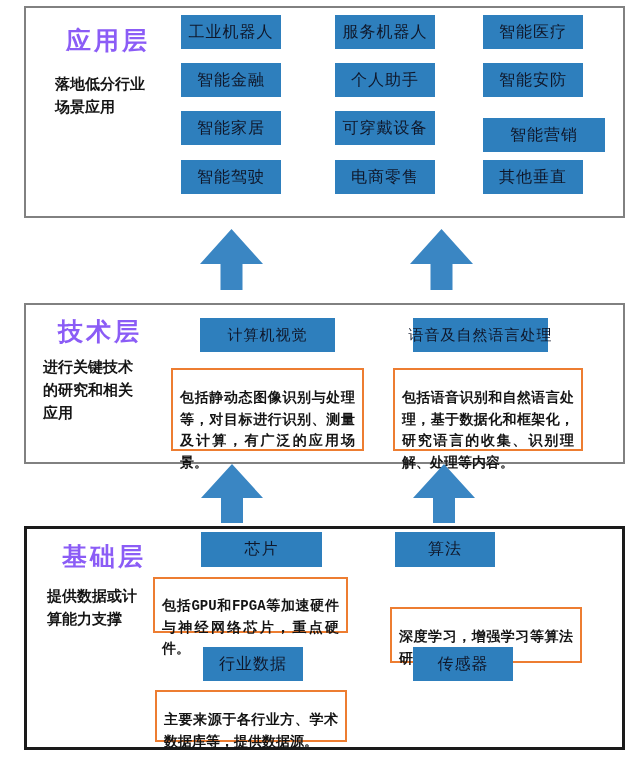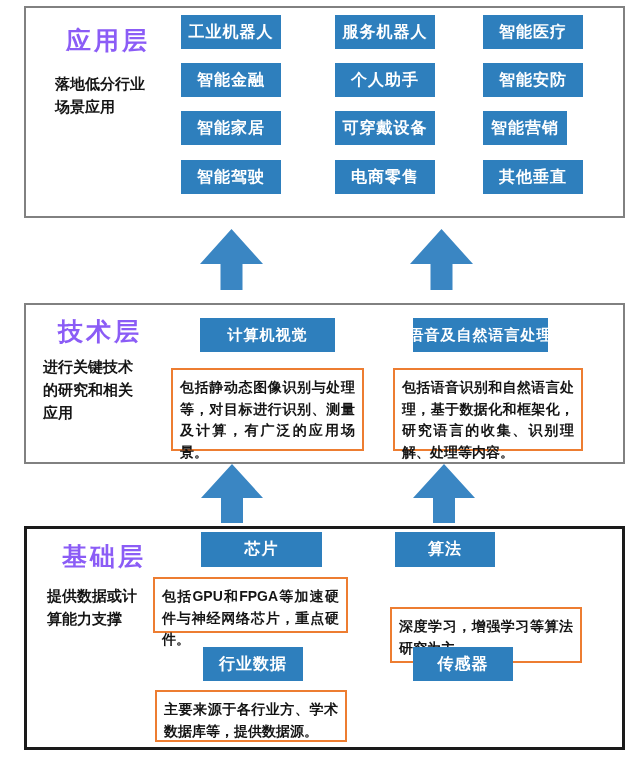--- a/index.html
+++ b/index.html
@@ -5,24 +5,24 @@
   html, body { margin: 0; padding: 0; background: #ffffff; }
   body { font-family: "Liberation Sans", "DejaVu Sans", sans-serif; color: #111; }
   #canvas { position: relative; width: 640px; height: 758px; background: #ffffff; overflow: hidden; }
 
   .layer-box { position: absolute; background: #fff; border: 2px solid #818181; box-sizing: border-box; }
   .layer-box.heavy { border: 3px solid #1a1a1a; }
 
   .layer-title { position: absolute; font-size: 25px; font-weight: 800; letter-spacing: 3px; color: #8b5cf6; white-space: nowrap; }
   .layer-subtitle { position: absolute; font-size: 15px; font-weight: 700; line-height: 23px; color: #151515; white-space: nowrap; }
 
-  .chip { position: absolute; background: #2e7fbd; color: #ffffff; display: flex; align-items: center; justify-content: center; font-weight: 700; font-size: 16px; letter-spacing: 1px; box-sizing: border-box; white-space: nowrap; }
+  .chip { position: absolute; background: #2e7fbd; color: #0f172a; display: flex; align-items: center; justify-content: center; font-weight: 400; font-size: 16px; letter-spacing: 1px; box-sizing: border-box; white-space: nowrap; }
   .chip.mid { font-size: 15px; }
 
-  .obox { position: absolute; border: 2px solid #ed7d31; background: #ffffff; box-sizing: border-box; padding: 7px 7px; font-size: 14px; line-height: 21.5px; font-weight: 600; color: #141414; text-align: justify; }
+  .obox { position: absolute; border: 2px solid #ed7d31; background: #ffffff; box-sizing: border-box; padding: 17px 7px; font-size: 14px; line-height: 21.5px; font-weight: 600; color: #141414; text-align: justify; }
 
   .arrow { position: absolute; }
   .arrow svg { display: block; }
 </style>
 </head>
 <body>
 
 <div id="canvas">
 
   <div class="layer-box" style="left:24px; top:6px; width:601px; height:212px;"></div>
@@ -37,21 +37,21 @@
   <div class="chip" style="left:181px; top:15px;  width:100px; height:34px;">工业机器人</div>
   <div class="chip" style="left:335px; top:15px;  width:100px; height:34px;">服务机器人</div>
   <div class="chip" style="left:483px; top:15px;  width:100px; height:34px;">智能医疗</div>
 
   <div class="chip" style="left:181px; top:63px;  width:100px; height:34px;">智能金融</div>
   <div class="chip" style="left:335px; top:63px;  width:100px; height:34px;">个人助手</div>
   <div class="chip" style="left:483px; top:63px;  width:100px; height:34px;">智能安防</div>
 
   <div class="chip" style="left:181px; top:111px; width:100px; height:34px;">智能家居</div>
   <div class="chip" style="left:335px; top:111px; width:100px; height:34px;">可穿戴设备</div>
-  <div class="chip" style="left:483px; top:111px; width:84px; height:34px;">智能营销</div>
+  <div class="chip" style="left:483px; top:118px; width:122px; height:34px;">智能营销</div>
 
   <div class="chip" style="left:181px; top:160px; width:100px; height:34px;">智能驾驶</div>
   <div class="chip" style="left:335px; top:160px; width:100px; height:34px;">电商零售</div>
   <div class="chip" style="left:483px; top:160px; width:100px; height:34px;text-align:right;">其他垂直</div>
 
   <div class="arrow" style="left:200px; top:229px;">
     <svg width="63" height="61" viewBox="0 0 63 61">
         <polygon points="31.5,0 63,35 42.5,35 42.5,61 20.5,61 20.5,35 0,35" fill="#3a86c3"></polygon>
       </svg>
   </div>
@@ -93,21 +93,21 @@
   <div class="layer-title" style="left:62px; top:540px;">基础层</div>
 
   <div class="layer-subtitle" style="left:47px; top:584px;">
     <div>提供数据或计</div>
     <div>算能力支撑</div>
   </div>
 
   <div class="chip" style="left:201px; top:532px; width:121px; height:35px;">芯片</div>
   <div class="chip" style="left:395px; top:532px; width:100px; height:35px;">算法</div>
 
-  <div class="obox" style="left:153px; top:577px; width:195px; height:56px;">包括GPU和FPGA等加速硬件与神经网络芯片，重点硬件。</div>
+  <div class="obox" style="left:153px; top:577px; width:195px; height:56px;font-family:Liberation Mono, monospace;">包括GPU和FPGA等加速硬件与神经网络芯片，重点硬件。</div>
   <div class="obox" style="left:390px; top:577px; width:192px; height:56px;margin-top:30px;">深度学习，增强学习等算法研究为主。</div>
 
   <div class="chip" style="left:203px; top:647px; width:100px; height:34px;">行业数据</div>
   <div class="chip" style="left:413px; top:647px; width:100px; height:34px;">传感器</div>
 
   <div class="obox" style="left:155px; top:690px; width:192px; height:52px;">主要来源于各行业方、学术数据库等，提供数据源。</div>
 
 </div>
 
 </body></html>

